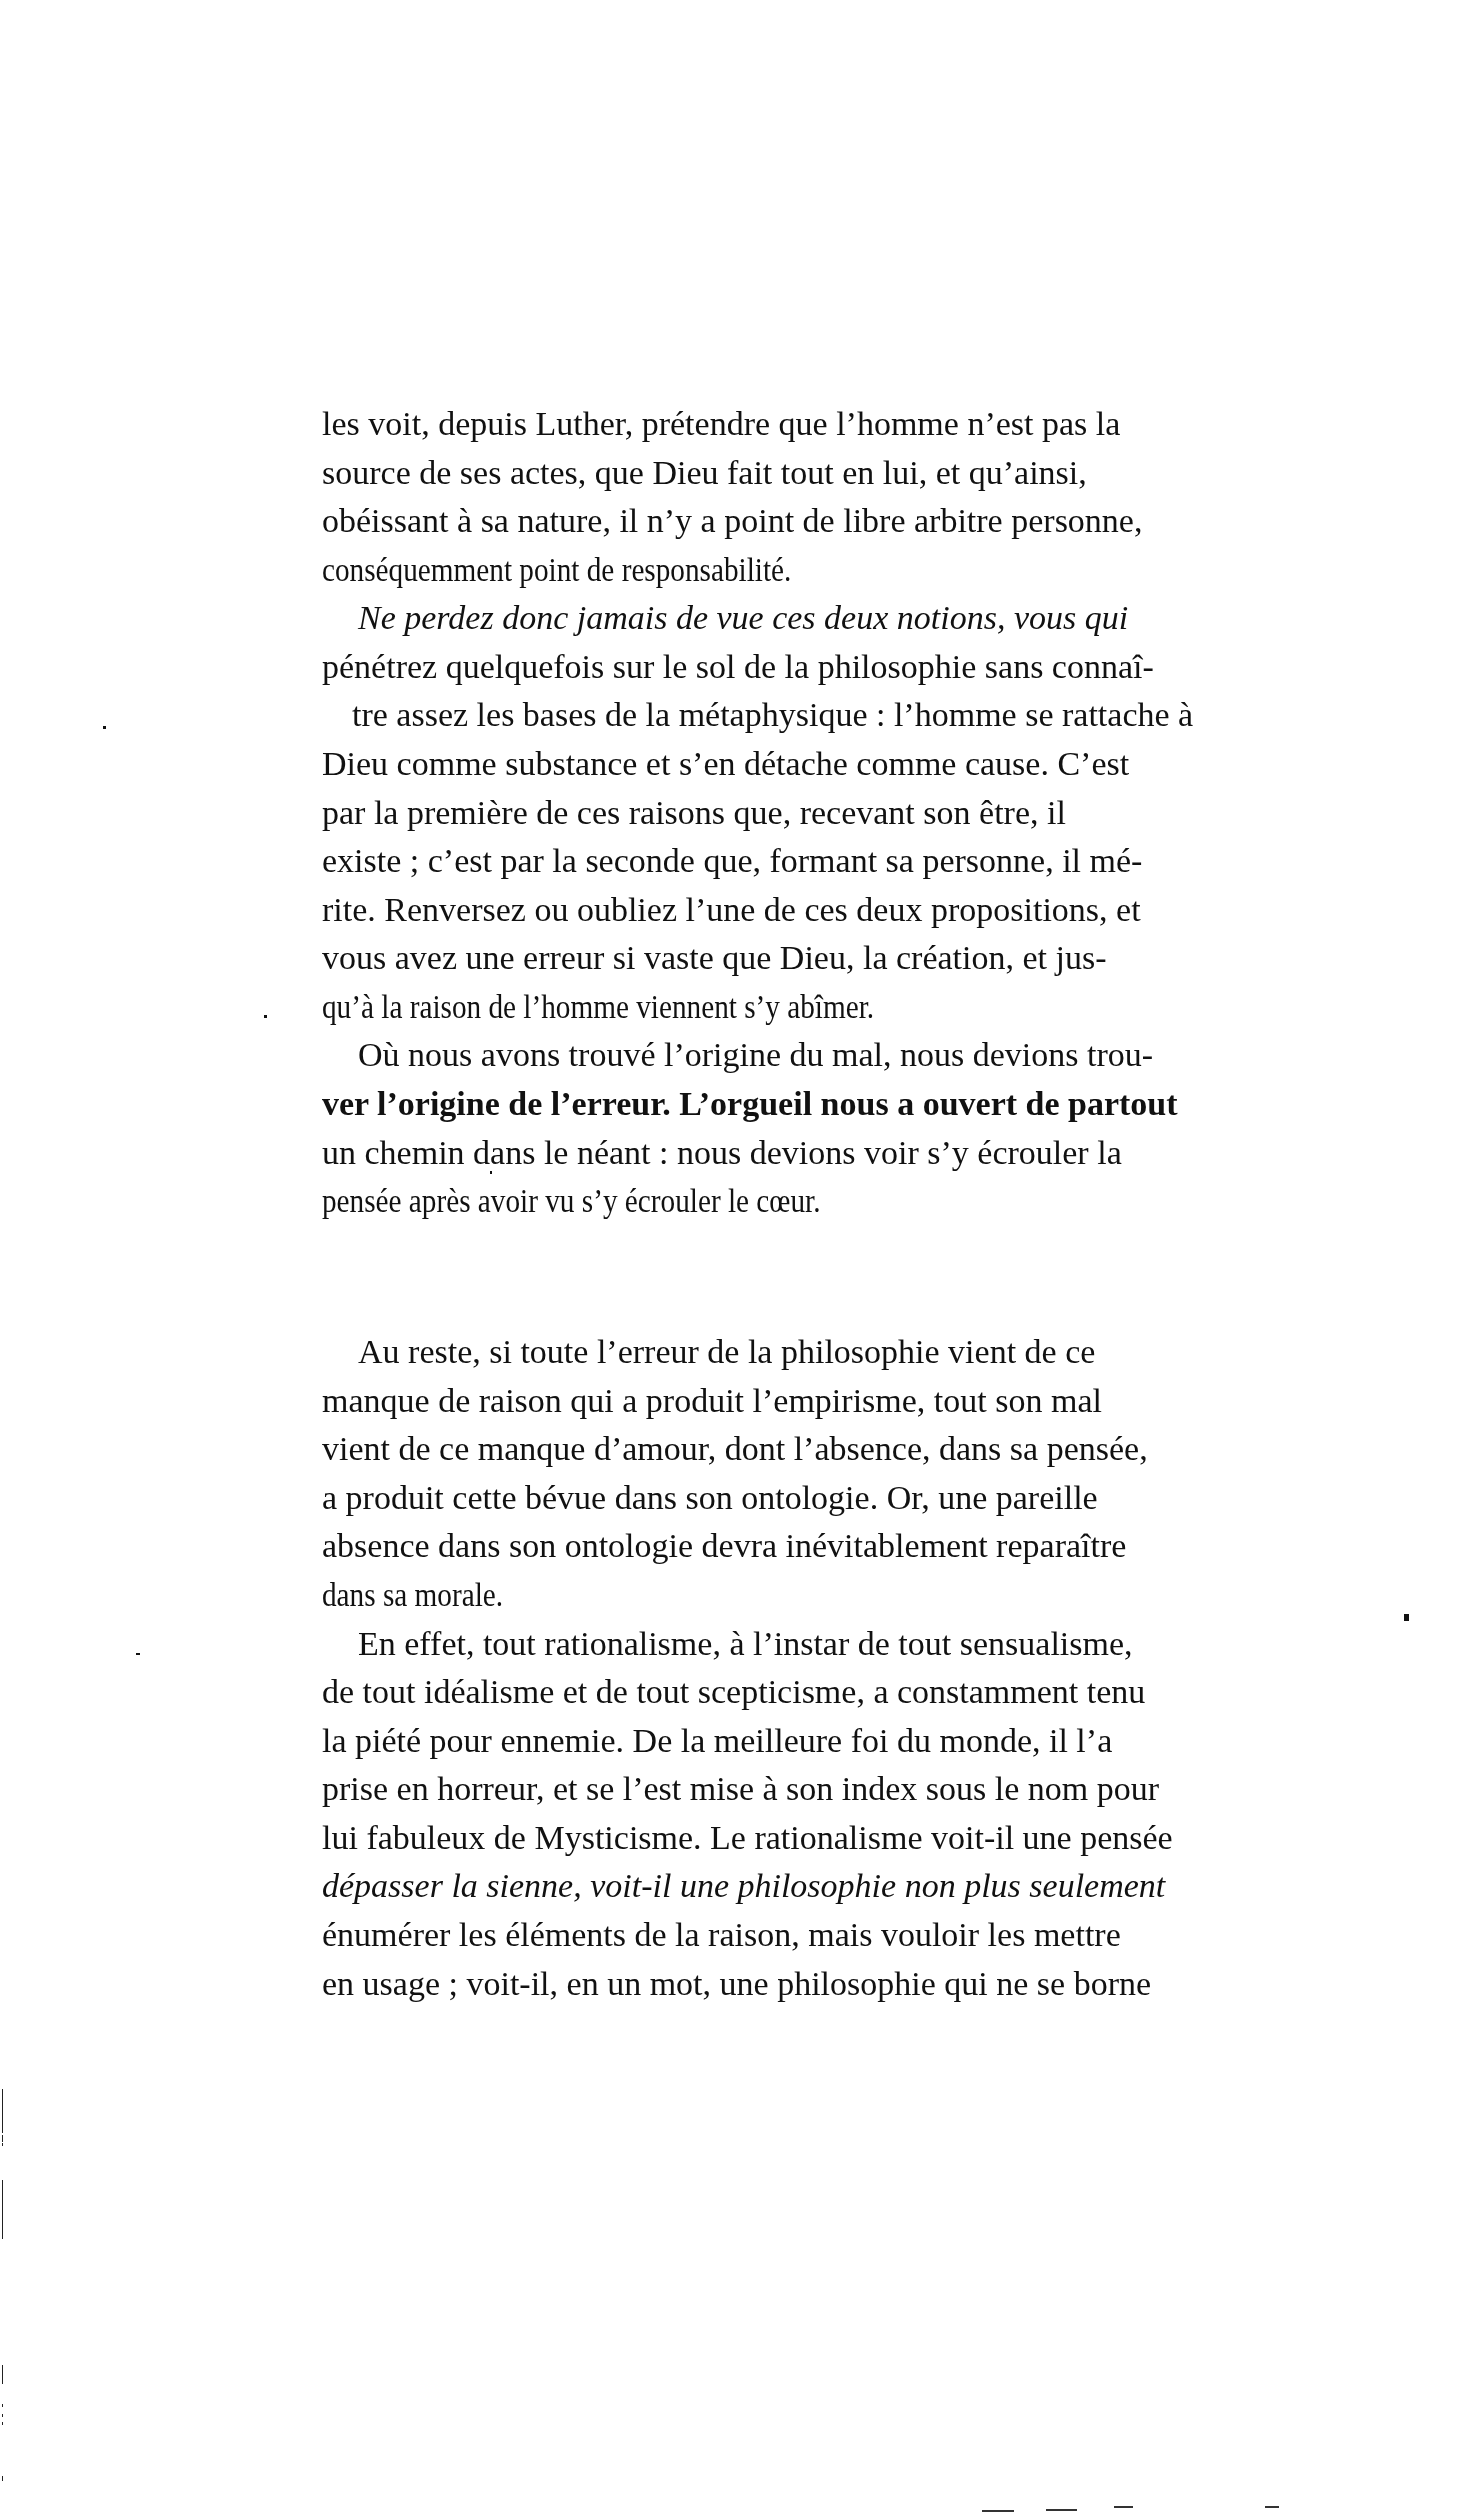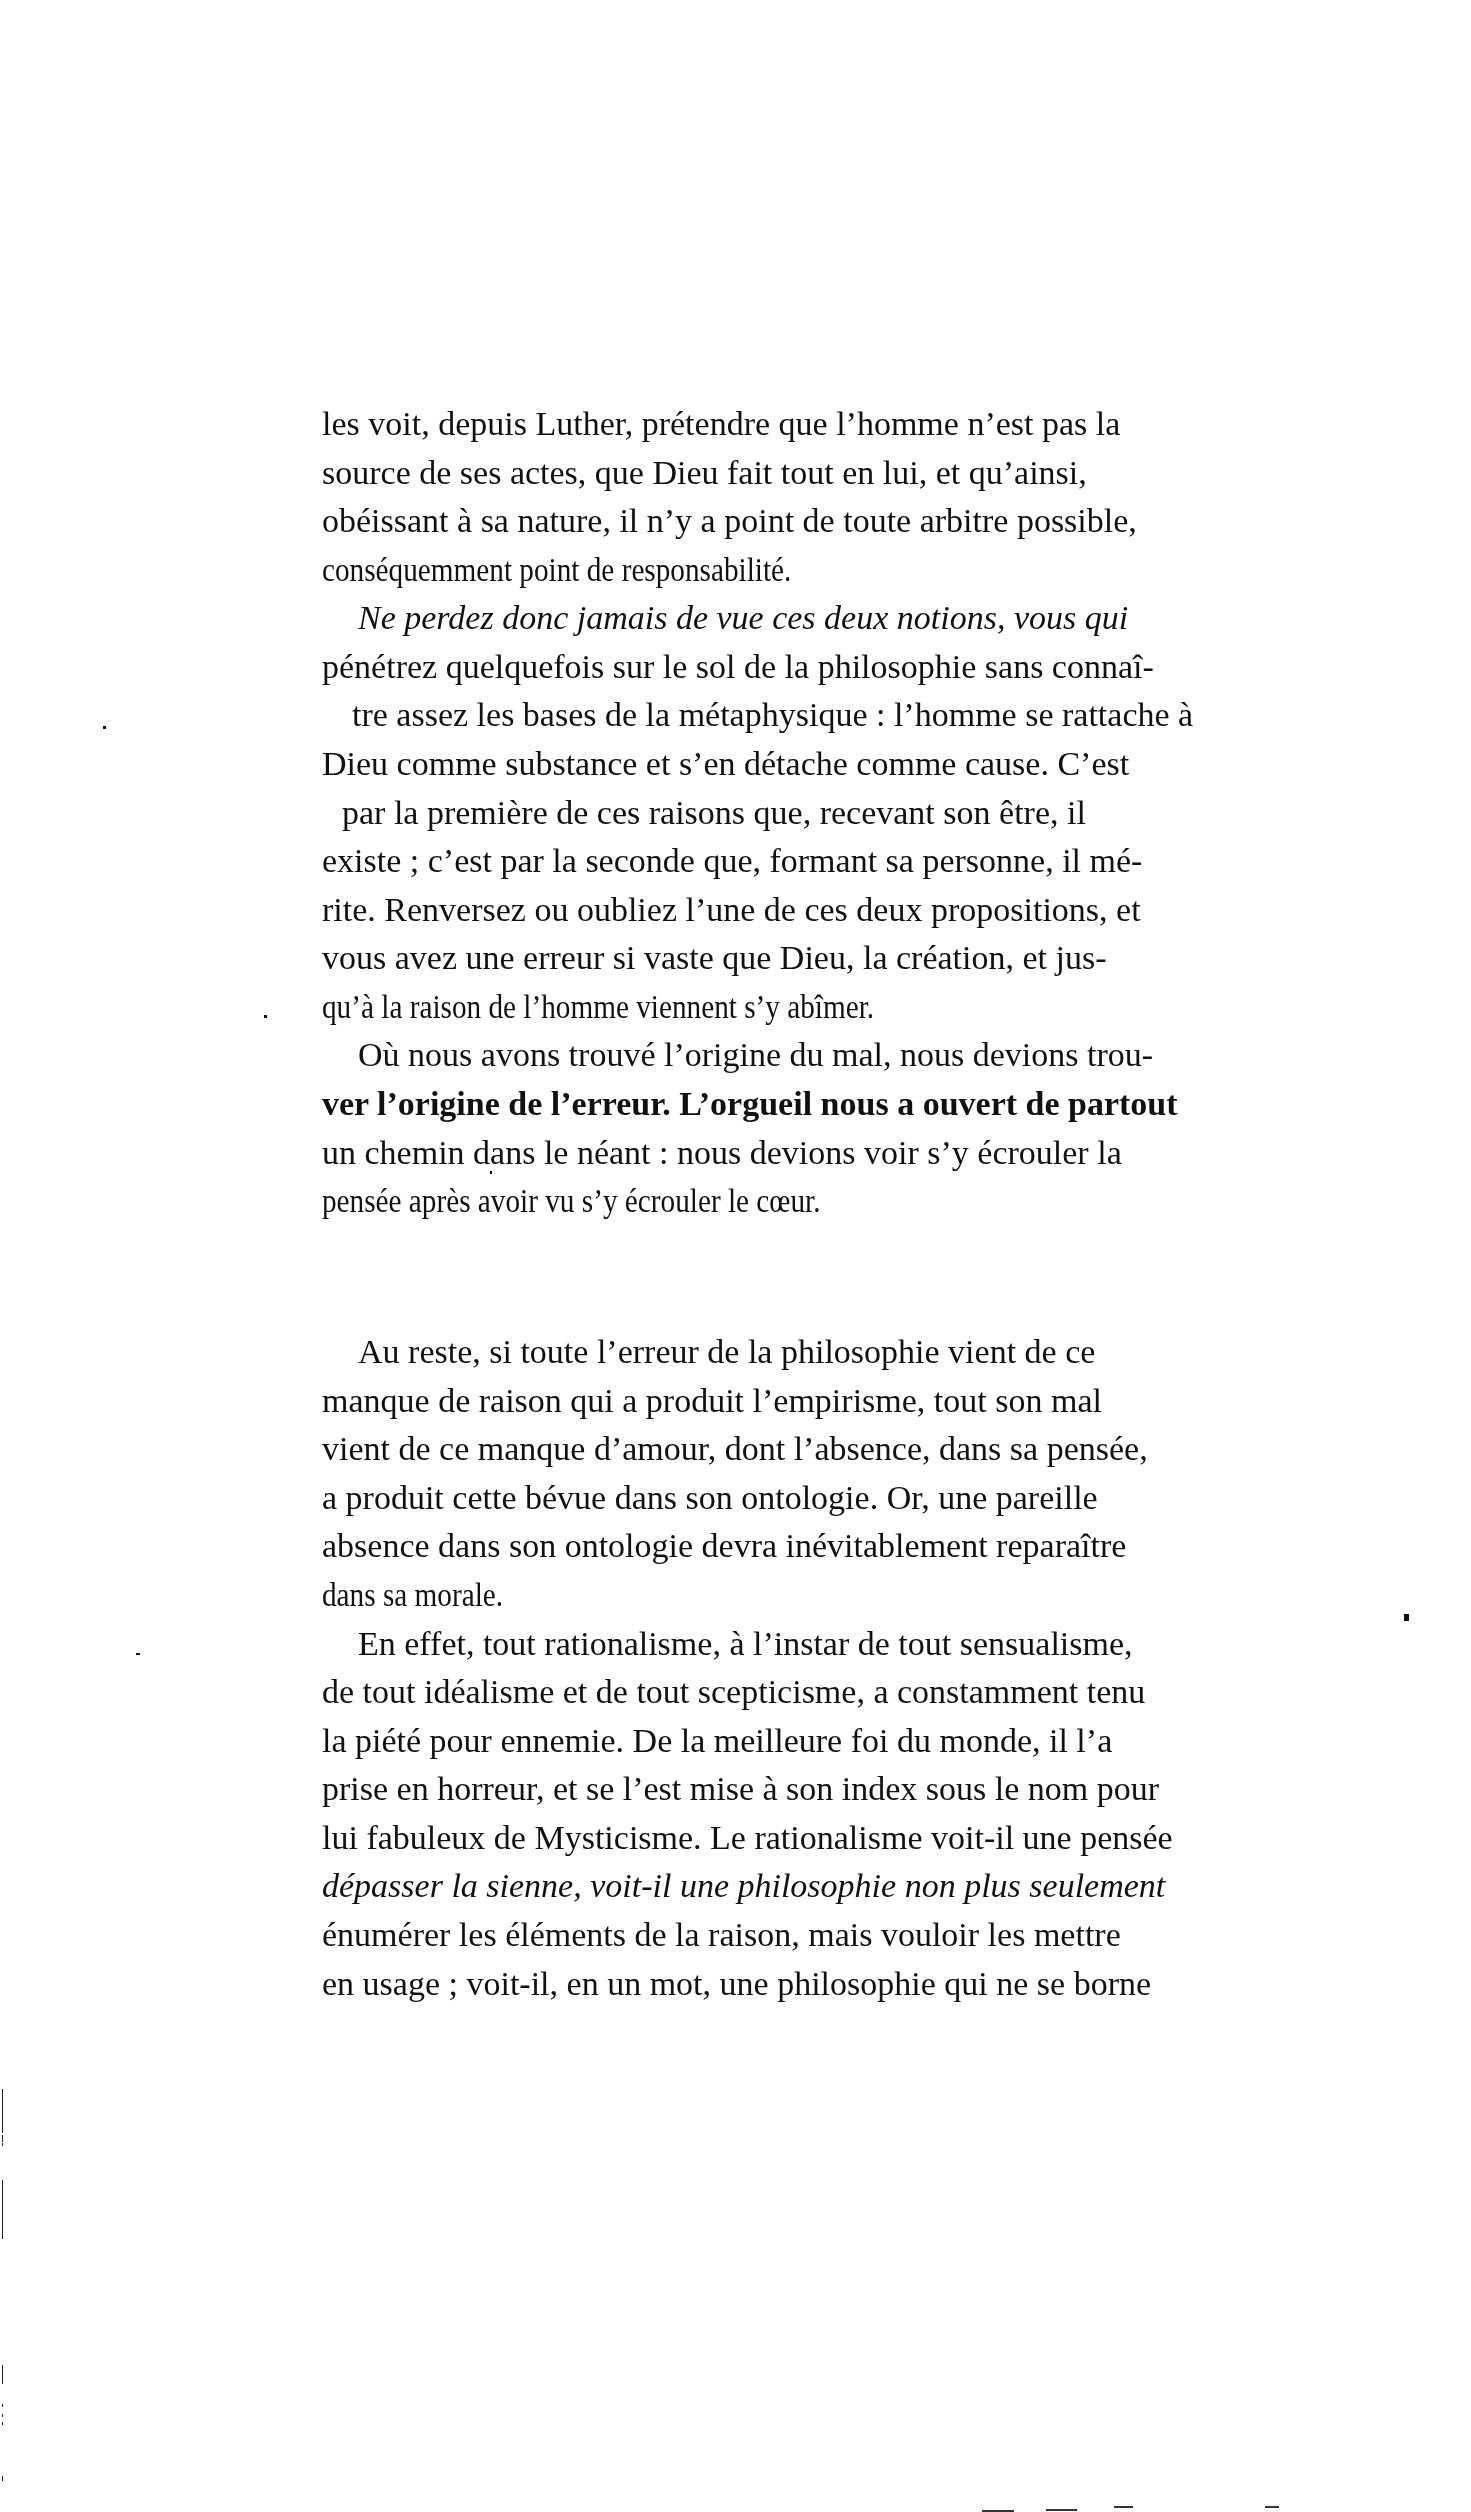--- a/index.html
+++ b/index.html
@@ -93,27 +93,27 @@
 </style>
 </head>
 <body>
 
 <div class="page">
 
 
   <div class="block" id="block1" style="top:0px;">
       <div class="line" style="top: 400px;"><span class="t" style="display: inline-block; white-space: nowrap; transform-origin: left center; transform: scaleX(1); width: auto;">les voit, depuis Luther, prétendre que l’homme n’est pas la</span></div>
       <div class="line" style="top: 449px;"><span class="t" style="display: inline-block; white-space: nowrap; transform-origin: left center; transform: scaleX(1); width: auto;">source de ses actes, que Dieu fait tout en lui, et qu’ainsi,</span></div>
-      <div class="line" style="top: 497px;"><span class="t" style="display: inline-block; white-space: nowrap; transform-origin: left center; transform: scaleX(1); width: auto;">obéissant à sa nature, il n’y a point de toute arbitre possible,</span></div>
+      <div class="line" style="top: 497px;"><span class="t" style="display: inline-block; white-space: nowrap; transform-origin: left center; transform: scaleX(1); width: auto;">obéissant à sa nature, il n’y a point de libre arbitre personne,</span></div>
       <div class="line last" style="top: 546px;"><span class="t" style="display: inline-block; white-space: nowrap; transform-origin: left center; transform: scaleX(0.86); width: auto;">conséquemment point de responsabilité.</span></div>
       <div class="line indent" style="top: 594px;"><span class="t" style="display: inline-block; white-space: nowrap; transform-origin: left center; transform: scaleX(1); width: auto; font-style: italic;">Ne perdez donc jamais de vue ces deux notions, vous qui</span></div>
       <div class="line" style="top: 643px;"><span class="t" style="display: inline-block; white-space: nowrap; transform-origin: left center; transform: scaleX(1); width: auto;">pénétrez quelquefois sur le sol de la philosophie sans connaî-</span></div>
       <div class="line" style="top: 691px; margin-left: 30px;"><span class="t" style="display: inline-block; white-space: nowrap; transform-origin: left center; transform: scaleX(1); width: auto;">tre assez les bases de la métaphysique : l’homme se rattache à</span></div>
       <div class="line" style="top: 740px;"><span class="t" style="display: inline-block; white-space: nowrap; transform-origin: left center; transform: scaleX(1); width: auto;">Dieu comme substance et s’en détache comme cause. C’est</span></div>
-      <div class="line" style="top: 789px; margin-left: 20px;"><span class="t" style="display: inline-block; white-space: nowrap; transform-origin: left center; transform: scaleX(1); width: auto;">par la première de ces raisons que, recevant son être, il</span></div>
+      <div class="line" style="top: 789px;"><span class="t" style="display: inline-block; white-space: nowrap; transform-origin: left center; transform: scaleX(1); width: auto;">par la première de ces raisons que, recevant son être, il</span></div>
       <div class="line" style="top: 837px;"><span class="t" style="display: inline-block; white-space: nowrap; transform-origin: left center; transform: scaleX(1); width: auto;">existe ; c’est par la seconde que, formant sa personne, il mé-</span></div>
       <div class="line" style="top: 886px;"><span class="t" style="display: inline-block; white-space: nowrap; transform-origin: left center; transform: scaleX(1); width: auto;">rite. Renversez ou oubliez l’une de ces deux propositions, et</span></div>
       <div class="line" style="top: 934px;"><span class="t" style="display: inline-block; white-space: nowrap; transform-origin: left center; transform: scaleX(1); width: auto;">vous avez une erreur si vaste que Dieu, la création, et jus-</span></div>
       <div class="line last" style="top: 983px;"><span class="t" style="display: inline-block; white-space: nowrap; transform-origin: left center; transform: scaleX(0.86); width: auto;">qu’à la raison de l’homme viennent s’y abîmer.</span></div>
       <div class="line indent" style="top: 1031px;"><span class="t" style="display: inline-block; white-space: nowrap; transform-origin: left center; transform: scaleX(1); width: auto;">Où nous avons trouvé l’origine du mal, nous devions trou-</span></div>
       <div class="line" style="top: 1080px; font-weight: bold;"><span class="t" style="display: inline-block; white-space: nowrap; transform-origin: left center; transform: scaleX(1); width: auto;">ver l’origine de l’erreur. L’orgueil nous a ouvert de partout</span></div>
       <div class="line" style="top: 1129px;"><span class="t" style="display: inline-block; white-space: nowrap; transform-origin: left center; transform: scaleX(1); width: auto;">un chemin dans le néant : nous devions voir s’y écrouler la</span></div>
       <div class="line last" style="top: 1177px;"><span class="t" style="display: inline-block; white-space: nowrap; transform-origin: left center; transform: scaleX(0.86); width: auto;">pensée après avoir vu s’y écrouler le cœur.</span></div>
     </div>
   <div class="block" id="block2" style="top:0px;">

